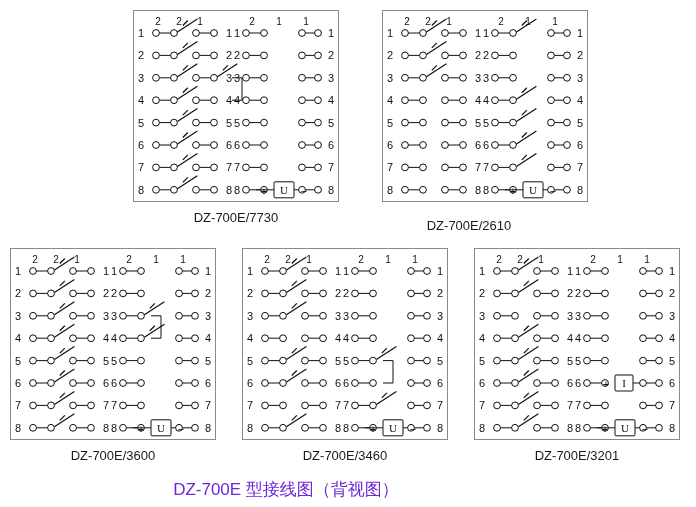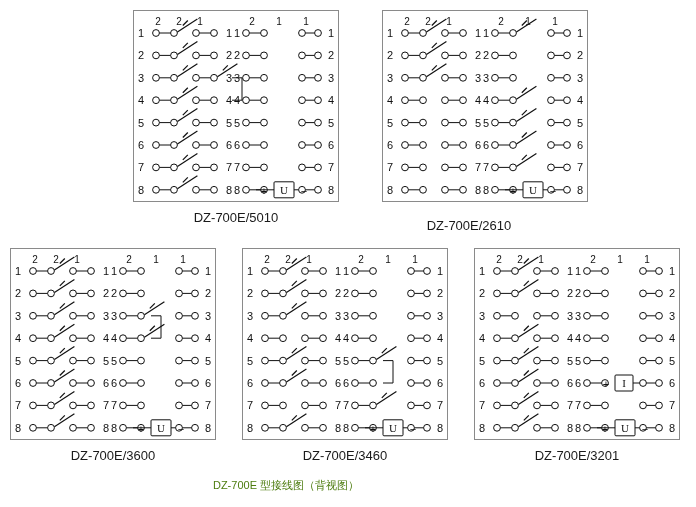--- a/index.html
+++ b/index.html
@@ -30,22 +30,22 @@
     text-align: center;
     font-size: 13px;
     color: #1a1a1a;
     white-space: nowrap;
   }
   .figure-caption {
     position: absolute;
     left: 0;
     width: 572px;
     text-align: center;
-    font-size: 11px;
-    color: #4d7c0f;
+    font-size: 17px;
+    color: #6d28d9;
   }
   svg.wires {
     position: absolute;
     left: 0;
     top: 0;
     overflow: visible;
   }
   .num {
     font-size: 11px;
     fill: #111111;
@@ -249,21 +249,21 @@
         <line x1="98" y1="66.8" x2="108" y2="66.8" class="lead"></line>
         <line x1="98" y1="89.19999999999999" x2="108" y2="89.19999999999999" class="lead"></line>
         <rect x="140" y="170.79999999999998" width="20" height="16" class="boxlbl" rx="1"></rect>
         <text x="150" y="182.79999999999998" class="boxtxt" text-anchor="middle">U</text>
         <text x="130" y="183.79999999999998" class="sign" text-anchor="middle">+</text>
         <text x="170" y="183.79999999999998" class="sign" text-anchor="middle">−</text>
         <line x1="122" y1="178.79999999999998" x2="140" y2="178.79999999999998" class="lead"></line>
         <line x1="160" y1="178.79999999999998" x2="164.6" y2="178.79999999999998" class="lead"></line>
       </svg>
     </div>
-    <div class="panel-caption" style="left: 133px; top: 210px; width: 206px;">DZ-700E/5010</div>
+    <div class="panel-caption" style="left: 133px; top: 210px; width: 206px;">DZ-700E/7730</div>
     <div class="panel" style="left: 382px; top: 10px; width: 206px; height: 192px;">
       <svg class="wires" width="206" height="192" viewBox="0 0 206 192">
         <text x="24" y="14" class="topnum" text-anchor="middle">2</text>
         <text x="45" y="14" class="topnum" text-anchor="middle">2</text>
         <text x="66" y="14" class="topnum" text-anchor="middle">1</text>
         <text x="118" y="14" class="topnum" text-anchor="middle">2</text>
         <text x="145" y="14" class="topnum" text-anchor="middle">1</text>
         <text x="172" y="14" class="topnum" text-anchor="middle">1</text>
         <text x="10" y="26" class="num" text-anchor="end">1</text>
         <circle cx="22" cy="22" r="3.4" class="term"></circle>

